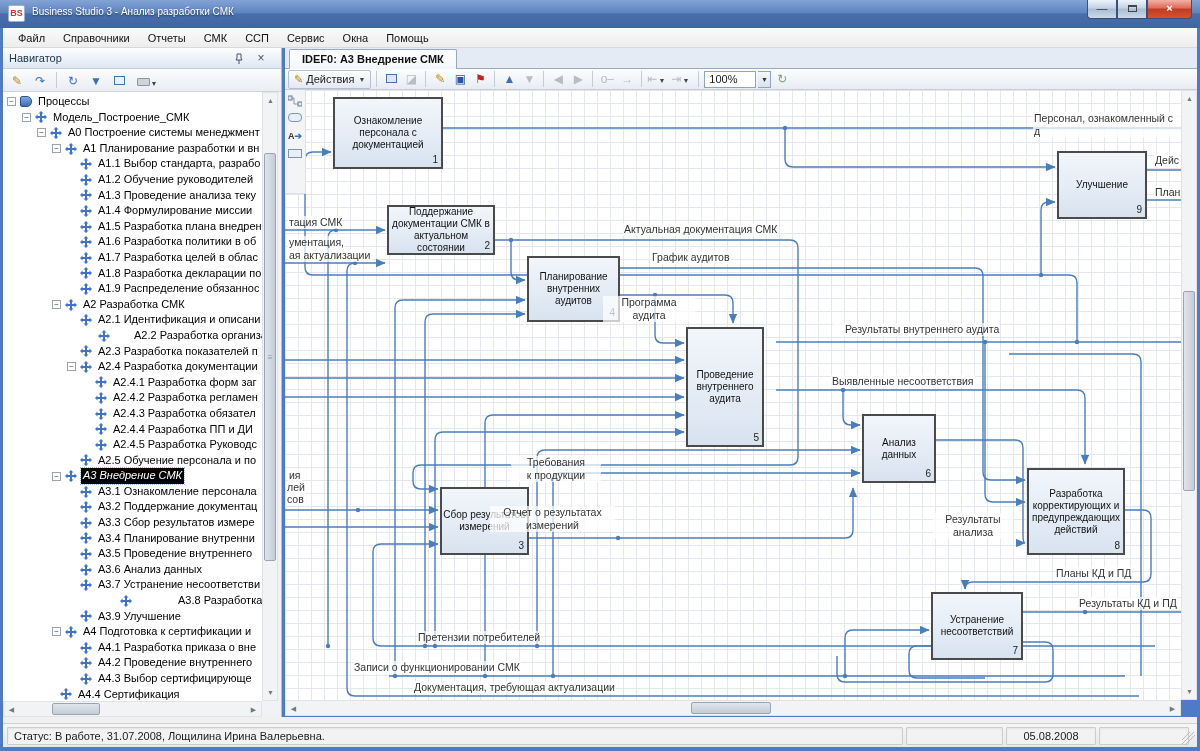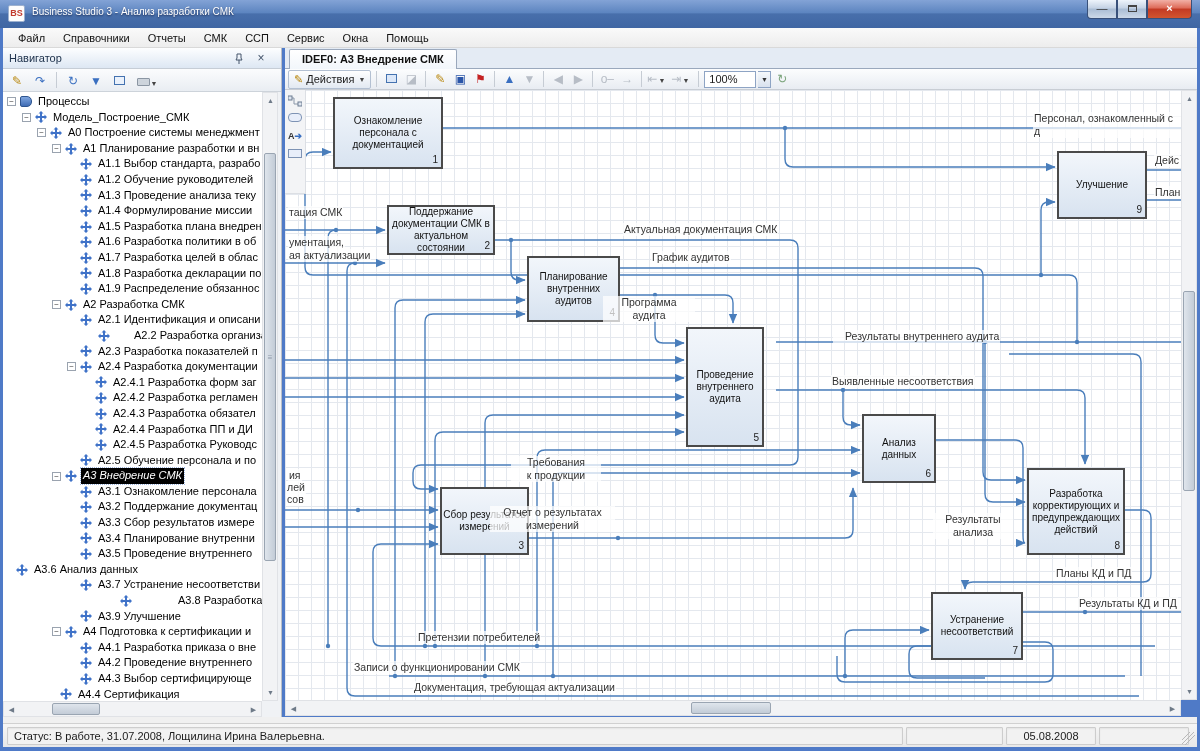--- a/index.html
+++ b/index.html
@@ -315,21 +315,21 @@
           </svg>
           <span class="tlabel">А3.4 Планирование внутренни</span>
         </div>
         <div class="trow" style="padding-left: 64px;">
           <span class="expspace"></span>
           <svg class="pi" viewBox="0 0 12 12">
             <path d="M6,0 L8.5,2.5 H7 V5 H9.5 V3.5 L12,6 L9.5,8.5 V7 H7 V9.5 H8.5 L6,12 L3.5,9.5 H5 V7 H2.5 V8.5 L0,6 L2.5,3.5 V5 H5 V2.5 H3.5 Z" fill="#3f72c8"></path>
           </svg>
           <span class="tlabel">А3.5 Проведение внутреннего</span>
         </div>
-        <div class="trow" style="">
+        <div class="trow" style="padding-left: 64px;">
           <span class="expspace"></span>
           <svg class="pi" viewBox="0 0 12 12">
             <path d="M6,0 L8.5,2.5 H7 V5 H9.5 V3.5 L12,6 L9.5,8.5 V7 H7 V9.5 H8.5 L6,12 L3.5,9.5 H5 V7 H2.5 V8.5 L0,6 L2.5,3.5 V5 H5 V2.5 H3.5 Z" fill="#3f72c8"></path>
           </svg>
           <span class="tlabel">А3.6 Анализ данных</span>
         </div>
         <div class="trow" style="padding-left: 64px;">
           <span class="expspace"></span>
           <svg class="pi" viewBox="0 0 12 12">
             <path d="M6,0 L8.5,2.5 H7 V5 H9.5 V3.5 L12,6 L9.5,8.5 V7 H7 V9.5 H8.5 L6,12 L3.5,9.5 H5 V7 H2.5 V8.5 L0,6 L2.5,3.5 V5 H5 V2.5 H3.5 Z" fill="#3f72c8"></path>
@@ -544,28 +544,28 @@
         </div>
         <div class="block" style="left: 772px; top: 61px; width: 90px; height: 68px;">
           <span>Улучшение</span>
           <span class="bnum">9</span>
         </div>
       </div>
     <div id="labels">
         <div class="lbl" style="left: 748px; top: 22px;">Персонал, ознакомленный с д</div>
         <div class="lbl" style="left: 869px; top: 64px;">Дейс</div>
         <div class="lbl" style="left: 869px; top: 96px;">План</div>
-        <div class="lbl" style="left: 3px; top: 116px;">тация СМК</div>
+        <div class="lbl" style="left: 3px; top: 126px;">тация СМК</div>
         <div class="lbl" style="left: 3px; top: 146px;">ументация,</div>
         <div class="lbl" style="left: 3px; top: 159px;">ая актуализации</div>
         <div class="lbl" style="left: 338px; top: 133px;">Актуальная документация СМК</div>
         <div class="lbl" style="left: 366px; top: 161px;">График аудитов</div>
         <div class="lbl c" style="left: 318px; top: 206px; width: 92px;">Программа
 аудита</div>
-        <div class="lbl" style="left: 548px; top: 240px; padding-left: 12px;">Результаты внутреннего аудита</div>
+        <div class="lbl" style="left: 548px; top: 233px; padding-left: 12px;">Результаты внутреннего аудита</div>
         <div class="lbl" style="left: 546px; top: 285px;">Выявленные несоответствия</div>
         <div class="lbl c" style="left: 226px; top: 366px; width: 90px;">Требования
 к продукции</div>
         <div class="lbl c" style="left: 205px; top: 416px; width: 125px;">Отчет о результатах
 измерений</div>
         <div class="lbl c" style="left: 648px; top: 423px; width: 80px;">Результаты
 анализа</div>
         <div class="lbl" style="left: 770px; top: 477px;">Планы КД и ПД</div>
         <div class="lbl" style="left: 793px; top: 507px;">Результаты КД и ПД</div>
         <div class="lbl" style="left: 132px; top: 541px;">Претензии потребителей</div>

